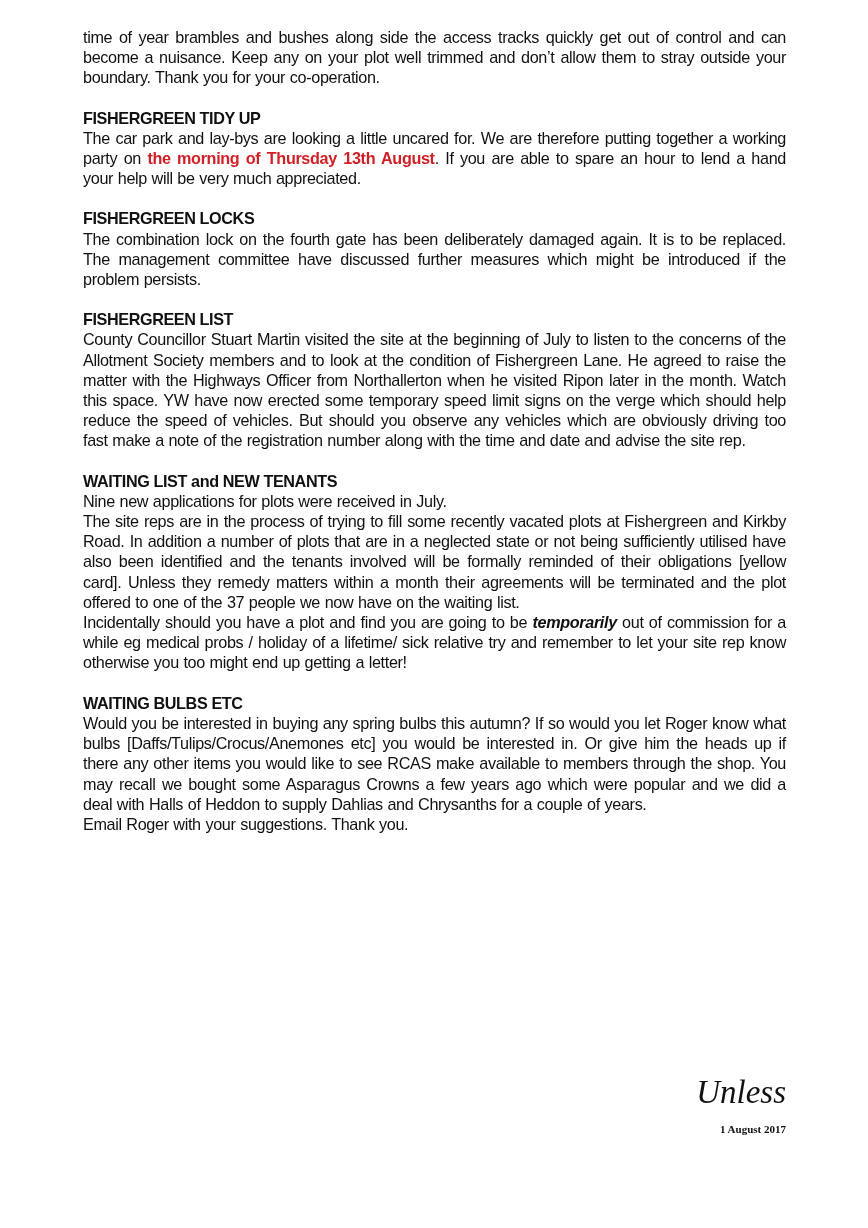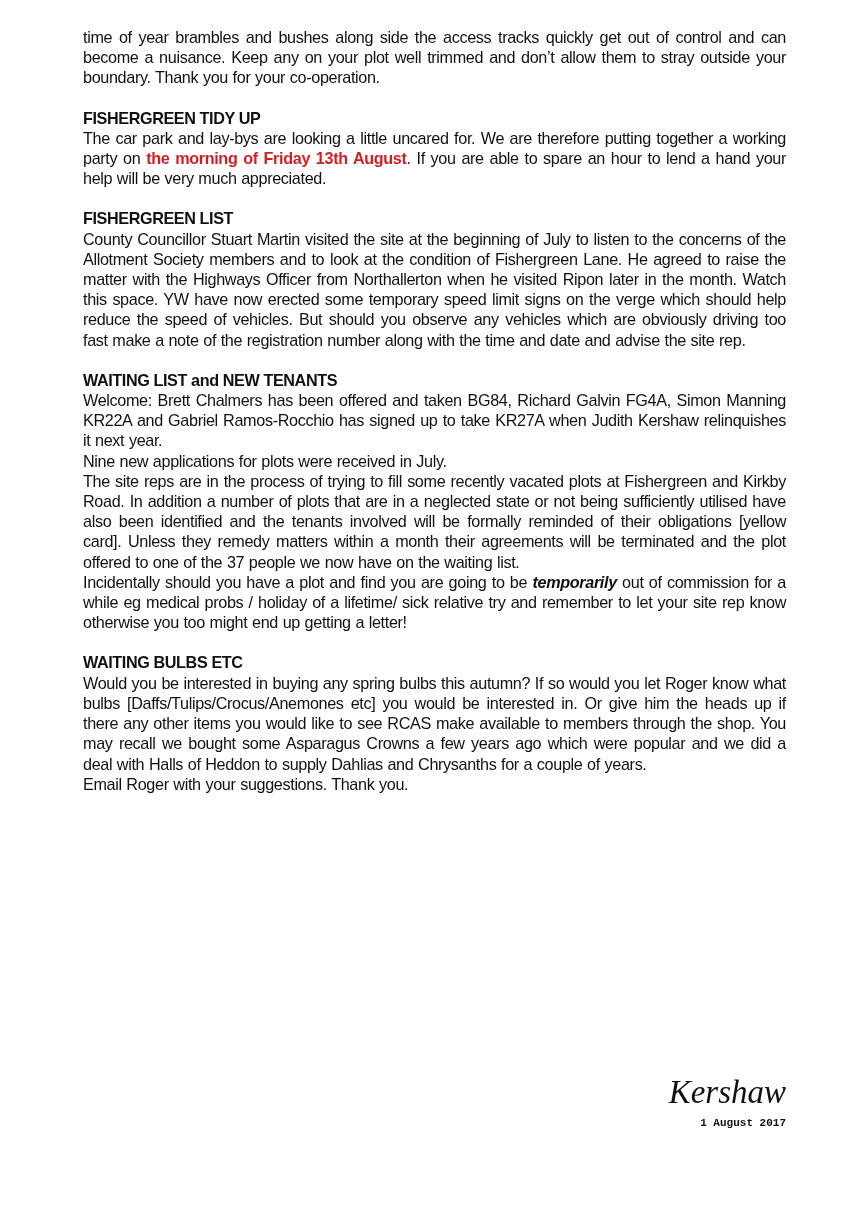--- a/index.html
+++ b/index.html
@@ -33,58 +33,61 @@
     position: absolute; right: 82px; top: 1074px; text-align: right;
   }
   .sig-name {
     font-family: "Liberation Serif", serif;
     font-style: italic;
     font-size: 33px;
     line-height: 36px;
     color: #111;
   }
   .sig-date {
-    font-family: Liberation Mono, monospace;
+    font-family: Liberation Serif, serif;
     font-weight: bold;
     font-size: 11px;
     line-height: 14px;
     color: #111;
-    margin-top: 6px;
+    margin-top: 12px;
   }
 </style>
 </head>
 <body>
 
 <div class="page">
 
   <p class="para last-left">time of year brambles and bushes along side the access tracks quickly get out of control and can become a nuisance.  Keep any on your plot well trimmed and don’t allow them to stray outside your boundary.   Thank you for your co-operation.</p>
 
   <div class="section">
     <h2 class="heading">FISHERGREEN TIDY UP</h2>
-    <p class="para last-left"><span>The car park and lay-bys are looking a little uncared for.  We are therefore putting together a working party on </span><span class="red">the morning of Friday 13th August</span><span>.  If you are able to spare an hour to lend a hand your help will be very much appreciated.</span></p>
+    <p class="para last-left"><span>The car park and lay-bys are looking a little uncared for.  We are therefore putting together a working party on </span><span class="red">the morning of Thursday 13th August</span><span>.  If you are able to spare an hour to lend a hand your help will be very much appreciated.</span></p>
   </div>
 
+  <div class="section">
+    <h2 class="heading">FISHERGREEN LOCKS</h2>
+    <p class="para last-left">The combination lock on the fourth gate has been deliberately damaged again. It is to be replaced. The management committee have discussed further measures which might be introduced if the problem persists.</p>
+  </div>
 
   <div class="section">
     <h2 class="heading">FISHERGREEN LIST</h2>
     <p class="para last-left">County Councillor Stuart Martin visited the site at the beginning of July to listen to the concerns of the Allotment Society members and to look at the condition of Fishergreen Lane.  He agreed to raise the matter with the Highways Officer from Northallerton when he visited Ripon later in the month.  Watch this space.  YW have now erected some temporary speed limit signs on the verge which should help reduce the speed of vehicles. But should you observe any vehicles which are obviously driving too fast make a note of the registration number along with the time and date and advise the site rep.</p>
   </div>
 
   <div class="section">
     <h2 class="heading">WAITING LIST and NEW TENANTS</h2>
-    <p class="para last-left">Welcome:  Brett Chalmers has been offered and taken BG84, Richard Galvin FG4A, Simon Manning KR22A and Gabriel Ramos-Rocchio has signed up to take KR27A when Judith Kershaw relinquishes it next year.</p>
     <p class="para last-left">Nine new applications for plots were received in July.</p>
     <p class="para last-left">The site reps are in the process of trying to fill some recently vacated plots at Fishergreen and Kirkby Road.  In addition a number of plots that are in a neglected state or not being sufficiently utilised have also been identified and the tenants involved will be formally reminded of their obligations [yellow card].  Unless they remedy matters within a month their agreements will be terminated and the plot offered to one of the 37 people we now have on the waiting list.</p>
     <p class="para last-left"><span>Incidentally should you have a plot and find you are going to be </span><em>temporarily</em><span> out of commission for a while eg medical probs / holiday of a lifetime/ sick relative try and remember to let your site rep know otherwise you too might end up getting a letter!</span></p>
   </div>
 
   <div class="section">
     <h2 class="heading">WAITING BULBS ETC</h2>
     <p class="para last-left">Would you be interested in buying any spring bulbs this autumn?  If so would you let Roger know what bulbs [Daffs/Tulips/Crocus/Anemones etc] you would be interested in. Or give him the heads up if there any other items you would like to see RCAS make available to members through the shop.  You may recall we bought some Asparagus Crowns a few years ago which were popular and we did a deal with Halls of Heddon to supply Dahlias and Chrysanths for a couple of years.</p>
     <p class="para last-left">Email Roger with your suggestions.  Thank you.</p>
   </div>
 
 </div>
 
 <div class="signature">
-  <div class="sig-name">Kershaw</div>
+  <div class="sig-name">Unless</div>
   <div class="sig-date">1 August 2017</div>
 </div>
 
 </body></html>

